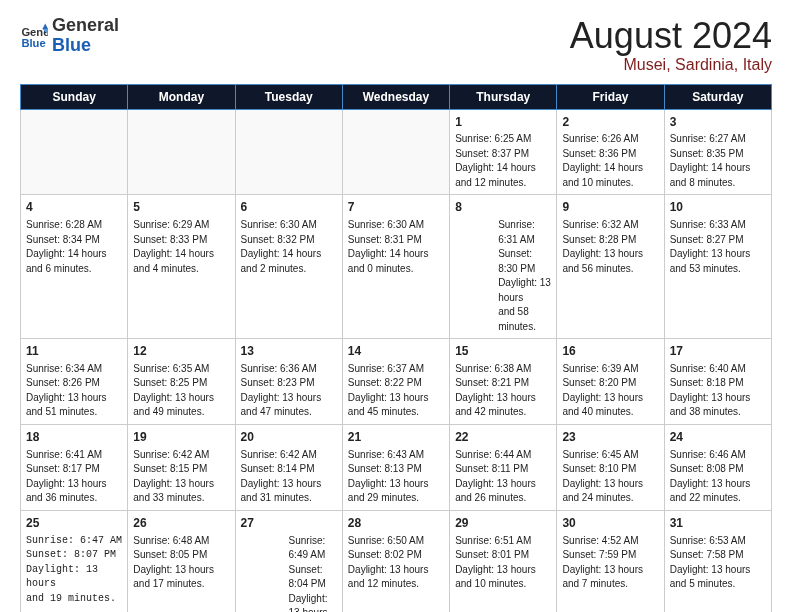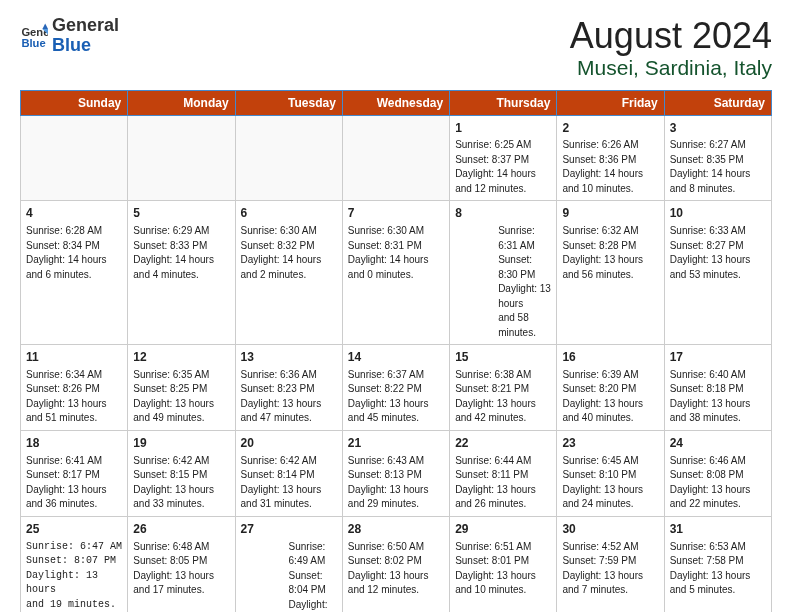--- a/index.html
+++ b/index.html
@@ -42,33 +42,33 @@
     .title-block {
       text-align: right;
     }
     .calendar-title {
       font-size: 36px;
       font-weight: normal;
       color: #222;
       line-height: 1.1;
     }
     .calendar-subtitle {
-      font-size: 21px;
-      color: #14532d;
+      font-size: 16px;
+      color: #7f1d1d;
     }
     .calendar-table {
       width: 100%;
       border-collapse: collapse;
       flex: 1;
       font-size: 10.5px;
     }
     .calendar-table th {
-      background-color: #c2410c;
+      background-color: #0f172a;
       color: white;
-      text-align: right;
+      text-align: center;
       padding: 5px 6px;
       font-size: 12px;
       font-weight: bold;
       border: 1px solid #4488cc;
     }
     .calendar-table td {
       border: 1px solid #ccc;
       vertical-align: top;
       padding: 4px 5px;
       width: calc(100% / 7);

